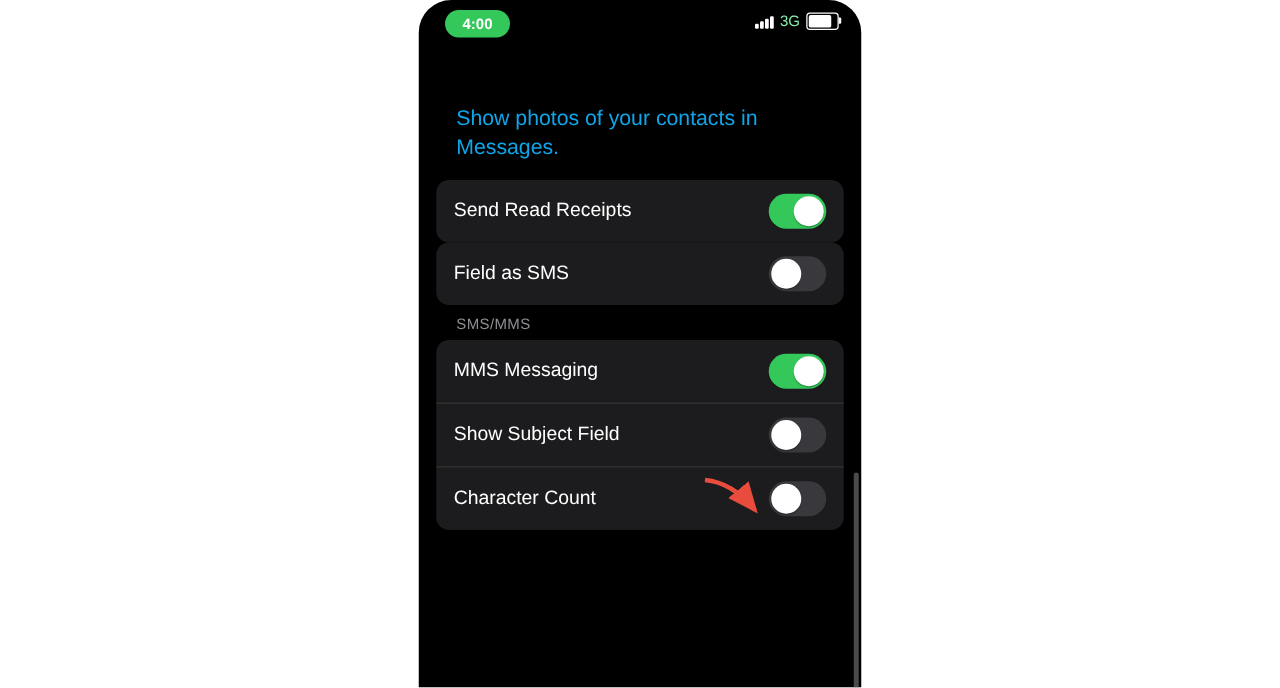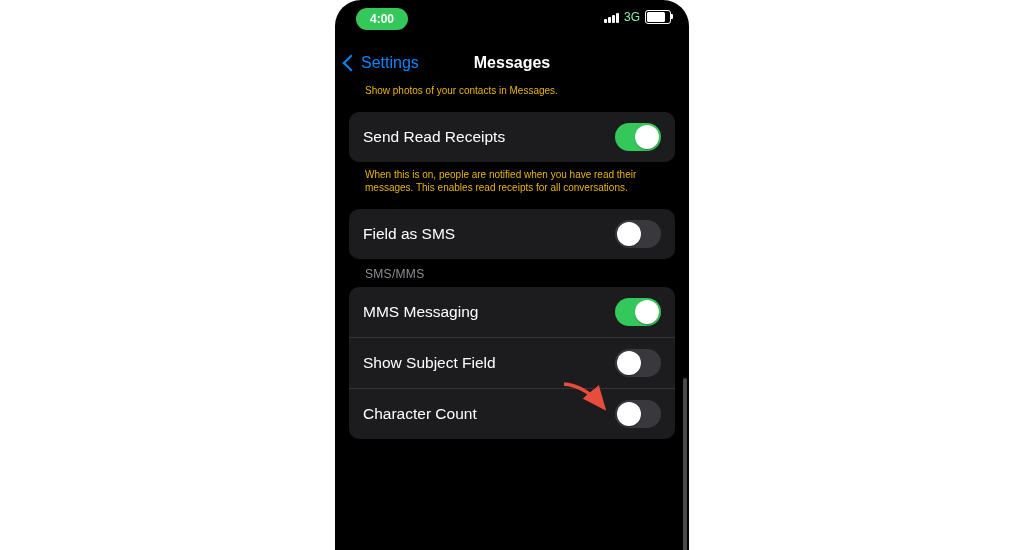--- a/index.html
+++ b/index.html
@@ -18,21 +18,21 @@
   .nav{position:absolute;top:48px;left:0;right:0;height:30px;color:#fff}
   .back{position:absolute;left:10px;top:6px;display:flex;align-items:center;color:#0a84ff;font-size:16px}
   .chev{width:10px;height:10px;border-left:2.2px solid #0a84ff;border-bottom:2.2px solid #0a84ff;transform:rotate(45deg);margin-right:4px}
   .title{position:absolute;left:0;right:0;top:6px;text-align:center;font-size:16px;font-weight:600}
   .content{position:absolute;top:78px;left:0;right:0;bottom:0;overflow:hidden}
   .group{margin:0 14px 0 14px}
   .card{background:#1c1c1e;border-radius:10px}
   .row{display:flex;align-items:center;justify-content:space-between;padding:11px 14px;color:#fff;font-size:15.5px}
   .row+.row{border-top:0.5px solid #333}
   .row .lbl{flex:1}
-  .foot{color:#eab308;font-size:10px;line-height:1.35;padding:6px 16px 14px 16px}
+  .foot{color:#0ea5e9;font-size:17px;line-height:1.35;padding:6px 16px 14px 16px}
   .sect{color:#8e8e93;font-size:12px;letter-spacing:.3px;padding:8px 16px 6px 16px}
   .tog{position:relative;width:46px;height:28px;border-radius:14px;background:#39393d}
   .tog.on{background:#34c759}
   .tog .knob{position:absolute;top:2px;width:24px;height:24px;border-radius:50%;background:#fff;box-shadow:0 1px 1px rgba(0,0,0,.3)}
   .tog.on .knob{right:2px}
   .tog.off .knob{left:2px}
   .arrow{position:absolute;left:558px;top:378px;pointer-events:none}
   .sb{position:absolute;right:2px;top:300px;width:4px;height:228px;border-radius:2px;background:#4a4a4a}
 </style>
 </head>
@@ -49,44 +49,36 @@
             <i></i>
             <i></i>
           </div>
         <div class="net">3G</div>
         <div class="batt">
             <i></i>
           </div>
       </div>
     </div>
 
-    <div class="nav">
-      <div class="back">
-        <span class="chev"></span>
-        <span>Settings</span>
-      </div>
-      <div class="title">Messages</div>
-    </div>
 
     <div class="content">
 
       <div class="group">
         <div class="foot">Show photos of your contacts in Messages.</div>
       </div>
 
       <div class="group">
         <div class="card">
           <div class="row">
             <div class="lbl">Send Read Receipts</div>
             <div class="tog on">
                 <div class="knob"></div>
               </div>
           </div>
         </div>
-        <div class="foot">When this is on, people are notified when you have read their messages. This enables read receipts for all conversations.</div>
       </div>
 
       <div class="group">
         <div class="card">
           <div class="row">
             <div class="lbl">Field as SMS</div>
             <div class="tog off">
                 <div class="knob"></div>
               </div>
           </div>

